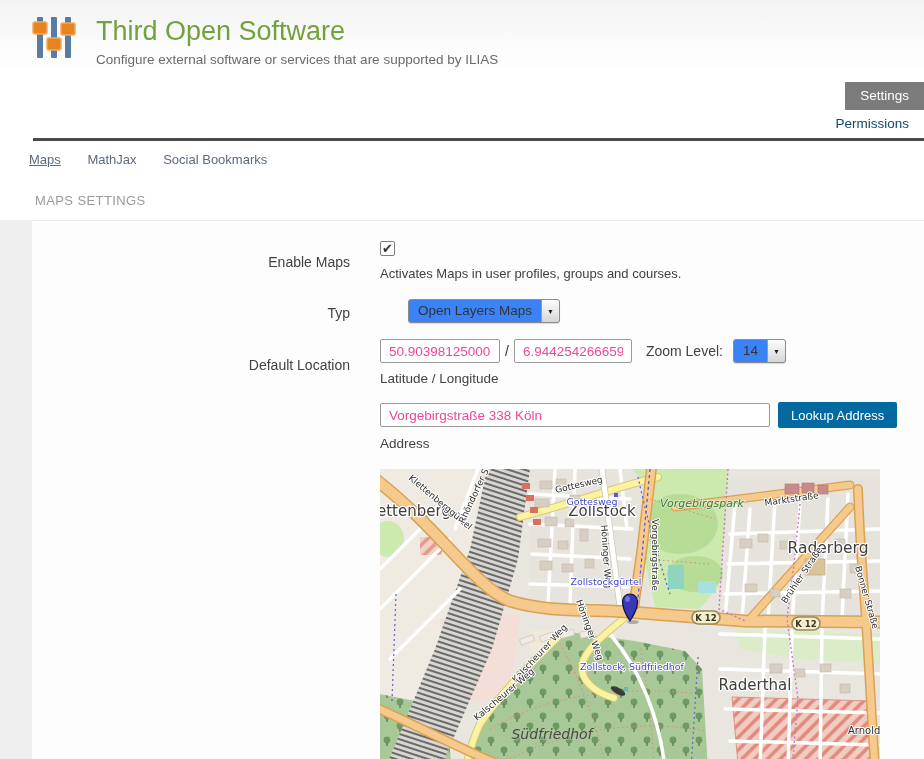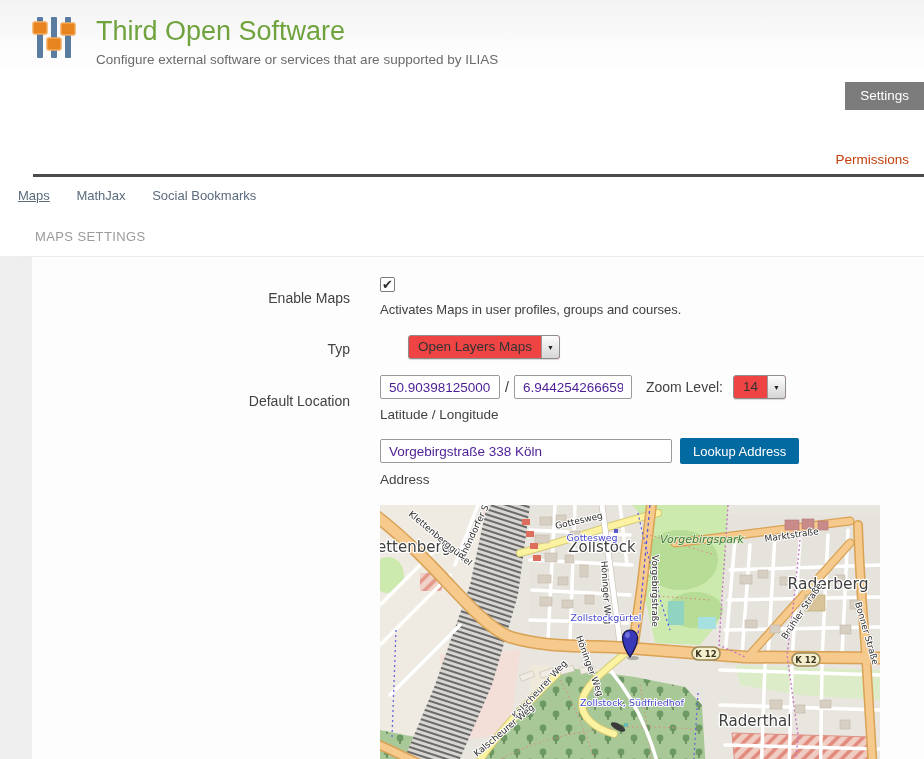--- a/index.html
+++ b/index.html
@@ -13,47 +13,47 @@
   .app-header{padding:14px 0 0 30px;background:linear-gradient(#f3f3f3,#fdfdfd 80%);}
   .header-row{display:flex;align-items:flex-start;}
   .logo{width:48px;height:48px;flex:0 0 48px;margin-right:18px;}
   .title-block{padding-top:2px;}
   h1.page-title{margin:0;font-size:27px;font-weight:400;color:#70a33e;line-height:1.15;}
   .page-subtitle{margin-top:5px;font-size:13.5px;color:#6b6b6b;}
   
   .tabbar{margin:15px 0 0 33px;display:flex;align-items:flex-end;flex-direction:column;}
   .tab{font-size:13.5px;padding:6px 15px 7px;cursor:pointer;}
   .tab.active{background:#7b7b7b;color:#ffffff;}
-  .tab.inactive{color:#c2410c;margin-left:9px;margin-top:36px;}
+  .tab.inactive{color:#0c4a6e;margin-left:9px;}
   .tabline{height:3px;background:#4b4b4b;margin-left:33px;}
   
-  .subtabs{padding:11px 0 10px 18px;font-size:13px;}
+  .subtabs{padding:11px 0 10px 29px;font-size:13px;}
   .subtab{color:#5b6b7c;margin-right:23px;cursor:pointer;text-decoration:none;}
   .subtab.current{text-decoration:underline;}
   
   .section-title{margin:16px 0 12px 35px;font-size:13px;font-weight:400;color:#9b9b9b;letter-spacing:.4px;}
   .content{border-left:32px solid #efefef;background:#fdfdfd;border-top:1px solid #ececec;
            padding-top:17px;box-sizing:border-box;min-height:559px;}
   
   .row{display:flex;align-items:center;}
   .lbl{width:318px;flex:0 0 318px;text-align:right;font-size:14px;color:#424242;padding-top:4px;box-sizing:border-box;}
   .ctrl{margin-left:30px;}
   .checkbox{width:13px;height:13px;border:1px solid #7c7c7c;background:#ffffff;border-radius:2px;
             display:flex;align-items:center;justify-content:center;margin-top:3px;
             font-size:13px;line-height:10px;color:#2e2e2e;font-weight:bold;cursor:pointer;}
   .help{margin-top:10px;font-size:13px;color:#404040;}
   .gap18{margin-top:18px;gap:28px;}
   .gap16{margin-top:16px;}
-  .sel{display:inline-flex;border:1px solid #8d8d8d;border-radius:3px;background:#ef4444;
+  .sel{display:inline-flex;border:1px solid #8d8d8d;border-radius:3px;background:#3b82f6;
        box-shadow:0 1px 1px rgba(0,0,0,.15);cursor:pointer;height:24px;box-sizing:border-box;align-items:stretch;}
   .sel-value{padding:3px 9px 0 9px;font-size:13.5px;color:#333333;white-space:nowrap;}
   .sel-btn{width:17px;border-left:1px solid #9a9a9a;background:linear-gradient(#fdfdfd,#d6d6d6);
            display:flex;align-items:center;justify-content:center;font-size:7px;color:#222222;border-radius:0 2px 2px 0;}
   input.txt{border:1px solid #9a9a9a;border-radius:2px;height:24px;box-sizing:border-box;
-            padding:0 8px;font-size:13.5px;color:#4c1d95;font-family:inherit;background:#ffffff;}
+            padding:0 8px;font-size:13.5px;color:#ec4899;font-family:inherit;background:#ffffff;}
   .inline{display:flex;align-items:center;}
   .slash{margin:0 5px;font-size:14px;color:#333333;}
   .zoom-label{margin:0 10px 0 14px;font-size:14px;color:#424242;}
   .sublabel{margin-top:8px;font-size:13.5px;color:#424242;}
   .btn-primary{margin-left:8px;background:#0369a1;color:#ffffff;border:none;border-radius:2px;
                font-size:13px;font-family:inherit;padding:6px 13px;height:26px;cursor:pointer;}
   
   .map-wrap{margin-top:18px;width:500px;height:300px;overflow:hidden;background:#e9e6e0;cursor:pointer;}
   .attrib{margin-top:5px;font-size:12px;color:#6e6e6e;}
   .attrib a{color:#4a78b8;text-decoration:none;cursor:pointer;}
@@ -134,21 +134,21 @@
         </div>
       </div>
       <div class="sublabel">Latitude / Longitude</div>
     </div>
   </div>
 
   <div class="row gap16">
     <div class="lbl"></div>
     <div class="ctrl">
       <div class="inline">
-        <input class="txt" style="width: 292px;" value="Vorgebirgstraße 338 Köln">
+        <input class="txt" style="width: 390px;" value="Vorgebirgstraße 338 Köln">
         <button class="btn-primary">Lookup Address</button>
       </div>
       <div class="sublabel">Address</div>
 
       <div class="map-wrap">
       <svg viewBox="0 0 500 300" width="500" height="300">
         <defs>
           <pattern id="rail" width="5" height="5" patternUnits="userSpaceOnUse" patternTransform="rotate(108)">
             <rect width="5" height="5" fill="#d8d6d2"></rect>
             <line x1="1" y1="0" x2="1" y2="5" stroke="#5e5e5e" stroke-width="1.8"></line>

